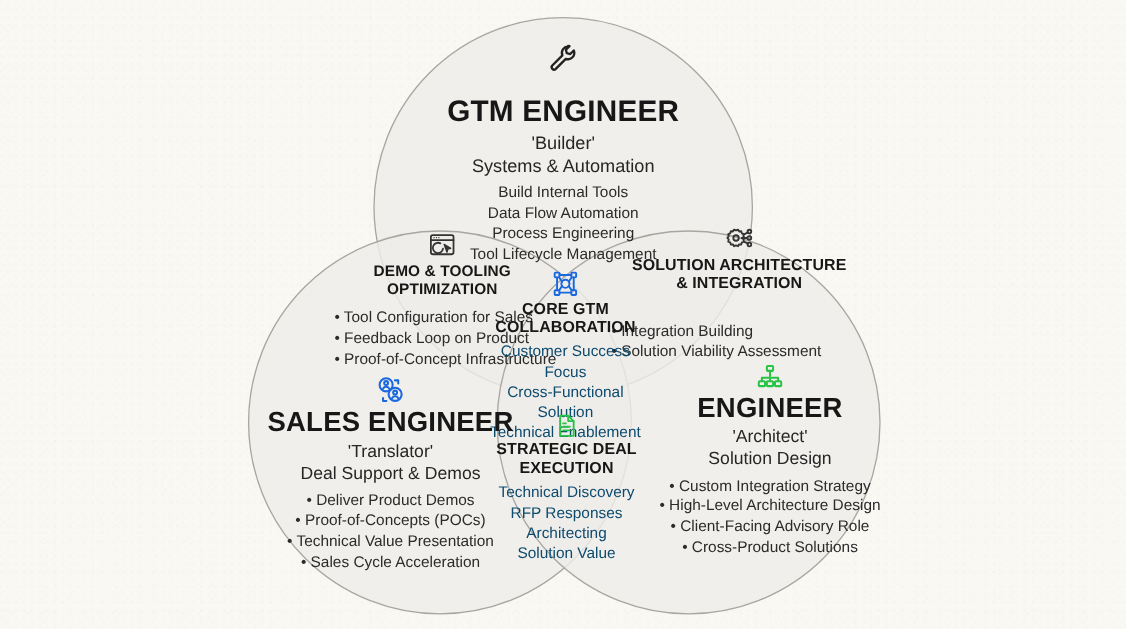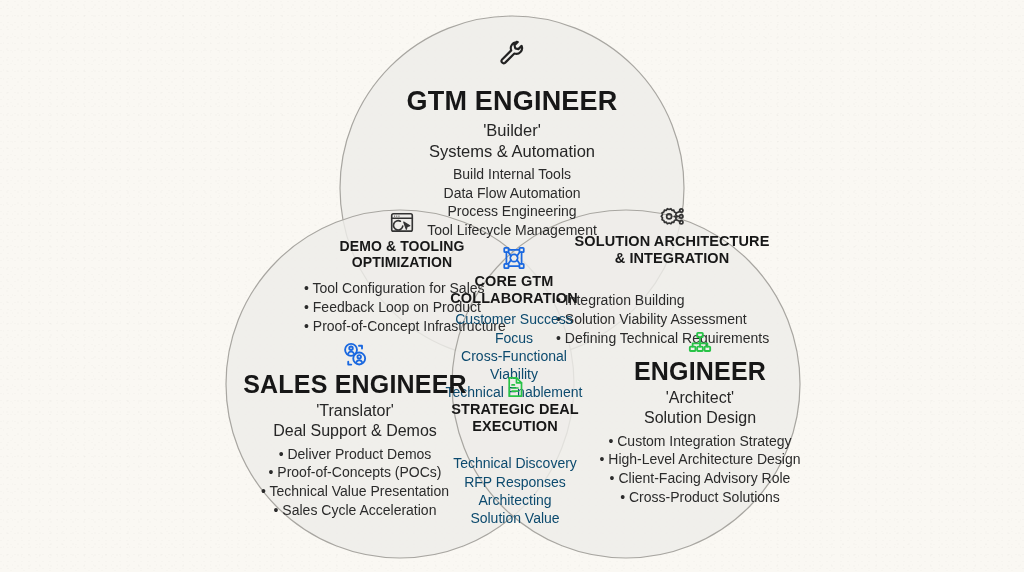--- a/index.html
+++ b/index.html
@@ -65,21 +65,21 @@
   #zone-sales .tagline{margin-top:4px;}
   #zone-sales .bullets{margin-top:4px;}
 
   #zone-solutions{left:592px;top:330px;width:216px;}
   #zone-solutions .title-main{font-size:25px;margin-top:1px;}
   #zone-solutions .tagline{margin-top:4px;}
   #zone-solutions .bullets{margin-top:4px;}
 
   #zone-deal{left:442px;top:375px;width:146px;}
   #zone-deal .title-sub{margin-top:1px;font-size:14.5px;}
-  #zone-deal .plainlist{margin-top:20px;font-size:14px;}
+  #zone-deal .plainlist{margin-top:4px;font-size:14px;}
 </style>
 </head>
 <body>
 
 <div id="paper-texture"></div>
 
 <svg id="venn-canvas" viewBox="0 0 1024 572">
   <g fill="#eeede9" fill-opacity="0.82" stroke="#a8a6a1" stroke-width="1.2">
     <circle cx="512" cy="188" r="172"></circle>
     <circle cx="400" cy="384" r="174"></circle>
@@ -140,21 +140,20 @@
       <circle cx="19.8" cy="16.2" r="1.5"></circle>
     </svg>
   </span>
   <div class="title-sub">
     <div>SOLUTION ARCHITECTURE</div>
     <div>&amp; INTEGRATION</div>
   </div>
   <ul class="bullets">
     <li>• <span>Integration Building</span></li>
     <li>• <span>Solution Viability Assessment</span></li>
-    <li>• <span>Defining Technical Requirements</span></li>
   </ul>
 </div>
 
 <div class="zone" id="zone-core">
   <span class="icon">
     <svg width="26" height="26" viewBox="0 0 24 24" fill="none" stroke="#1a68e0" stroke-width="1.6" stroke-linecap="round" stroke-linejoin="round">
       <circle cx="12" cy="12" r="3.4"></circle>
       <rect x="3" y="2.6" width="4" height="4" rx="0.7"></rect>
       <rect x="17" y="2.6" width="4" height="4" rx="0.7"></rect>
       <rect x="3" y="17.4" width="4" height="4" rx="0.7"></rect>
@@ -162,21 +161,21 @@
       <path d="M5 6.6v10.8M19 6.6v10.8M7 4.6h10M7 19.4h10"></path>
       <path d="M9.2 10.2L7 6.9M14.8 10.2L17 6.9M9.2 13.8L7 17.1M14.8 13.8L17 17.1"></path>
     </svg>
   </span>
   <div class="title-sub">
     <div>CORE GTM</div>
     <div>COLLABORATION</div>
   </div>
   <ul class="plainlist">
     <li>Customer Success Focus</li>
-    <li>Cross-Functional Viability</li>
+    <li>Cross-Functional Solution</li>
     <li>Technical Enablement</li>
   </ul>
 </div>
 
 <div class="zone" id="zone-sales">
   <span class="icon">
     <svg width="28" height="28" viewBox="0 0 24 24" fill="none" stroke="#1a68e0" stroke-width="1.6" stroke-linecap="round" stroke-linejoin="round">
       <circle cx="8.6" cy="7.6" r="5.1"></circle>
       <circle cx="8.6" cy="6.2" r="1.5"></circle>
       <path d="M6.2 10.6a2.7 2.7 0 0 1 4.8 0"></path>

